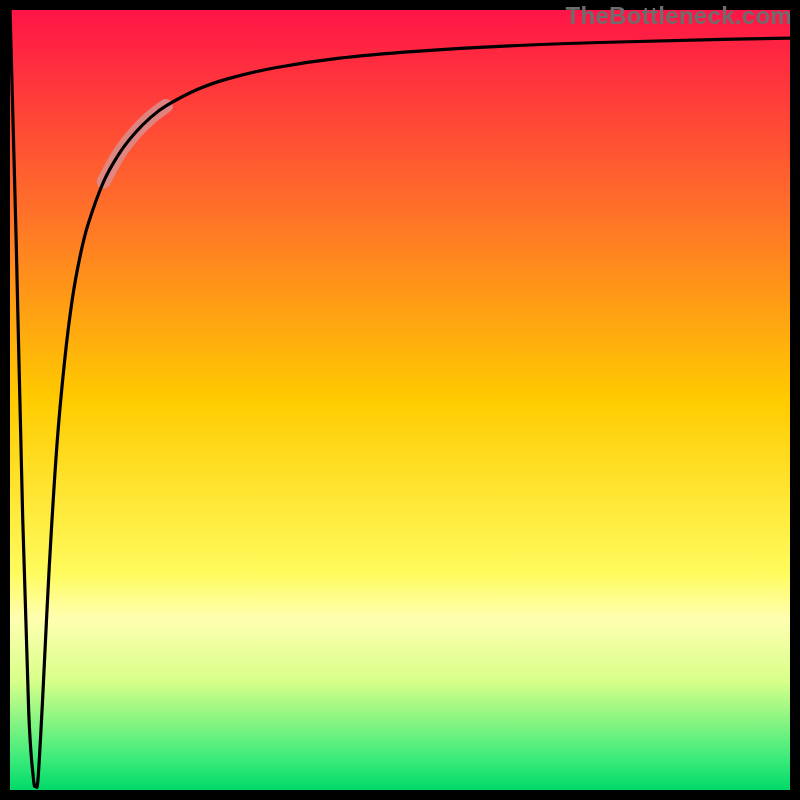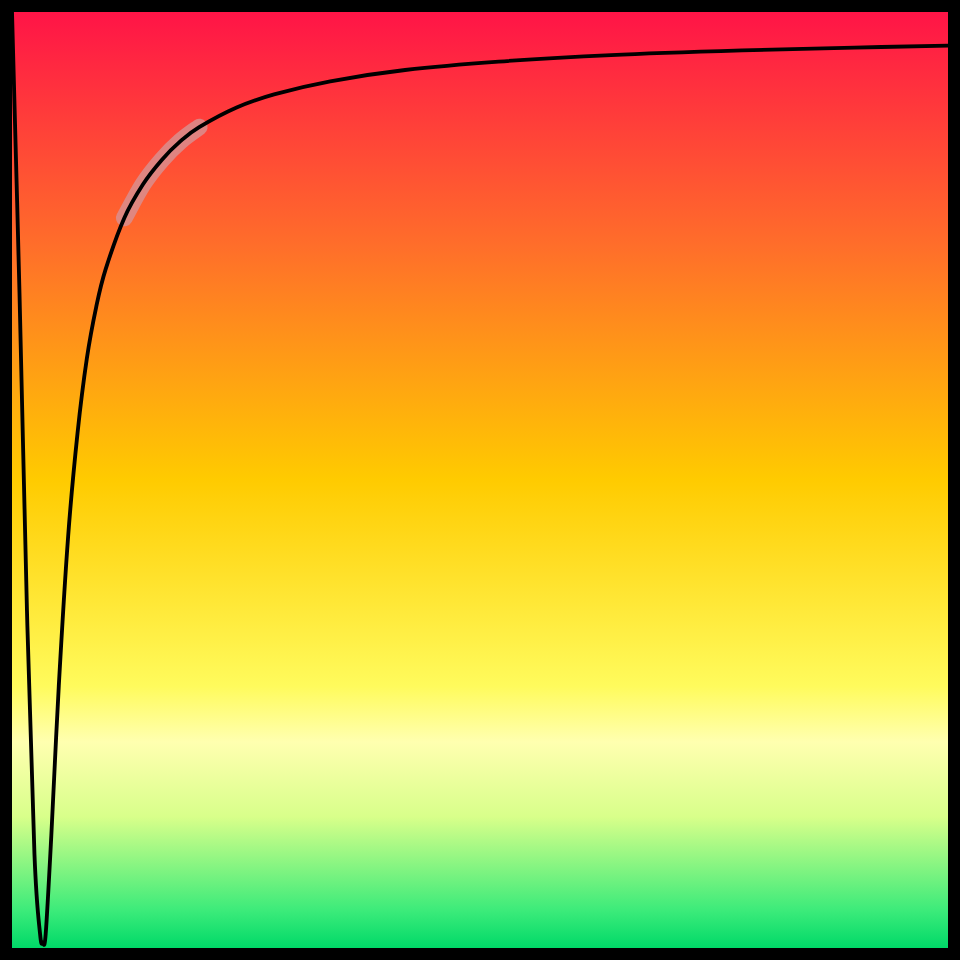--- a/index.html
+++ b/index.html
@@ -28,20 +28,21 @@
     pointer-events: none;
   }
   svg {
     display: block;
   }
 </style>
 </head>
 <body>
 
 <div class="chart-wrap">
+  <div class="watermark">TheBottleneck.com</div>
   <svg id="chart-svg" width="800" height="800" viewBox="0 0 800 800">
     <defs>
       <linearGradient id="bg-grad" x1="0" y1="0" x2="0" y2="1">
           <stop offset="0.00%" stop-color="#FF1447"></stop>
           <stop offset="25.00%" stop-color="#FF6E2A"></stop>
           <stop offset="50.00%" stop-color="#FFCB00"></stop>
           <stop offset="72.00%" stop-color="#FFFB5C"></stop>
           <stop offset="78.00%" stop-color="#FFFFB0"></stop>
           <stop offset="86.00%" stop-color="#D8FF8A"></stop>
           <stop offset="96.00%" stop-color="#3CEB7A"></stop>

